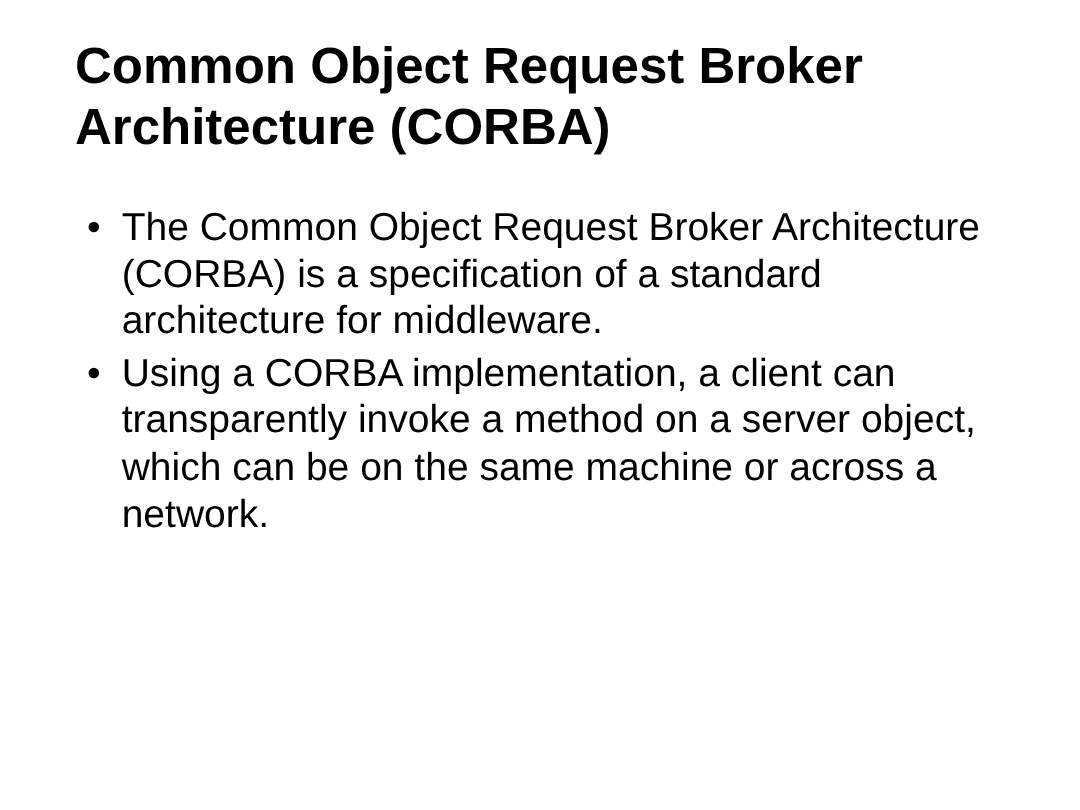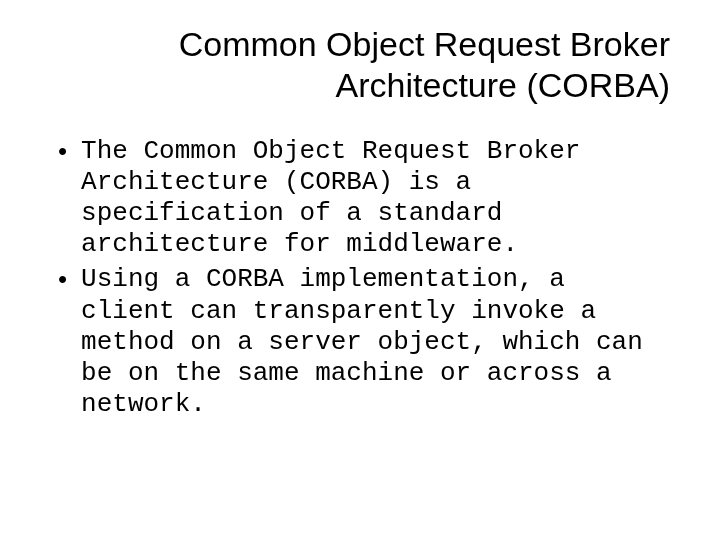--- a/index.html
+++ b/index.html
@@ -10,22 +10,22 @@
     body {
       width: 720px;
       height: 540px;
       background: #ffffff;
       font-family: Arial, Helvetica, sans-serif;
       color: #000000;
       padding: 20px 50px;
     }
     .slide-title {
       font-size: 34px;
-      font-weight: 400;
-      text-align: right;
+      font-weight: 700;
+      text-align: left;
       line-height: 1.2;
       margin-bottom: 30px;
       margin-top: 4px;
     }
     .bullet-list {
       list-style: none;
       padding-left: 8px;
     }
     .bullet-item {
       font-size: 26px;
@@ -34,21 +34,20 @@
       display: flex;
       align-items: flex-start;
     }
     .bullet-marker {
       margin-right: 14px;
       flex-shrink: 0;
       line-height: 1.2;
     }
     .bullet-text {
       flex: 1;
-      font-family: Liberation Mono, monospace;
     }
   </style>
 </head>
 <body>
 
 <h1 class="slide-title">Common Object Request Broker Architecture (CORBA)</h1>
 
 <ul class="bullet-list">
   <li class="bullet-item">
     <span class="bullet-marker">•</span>

